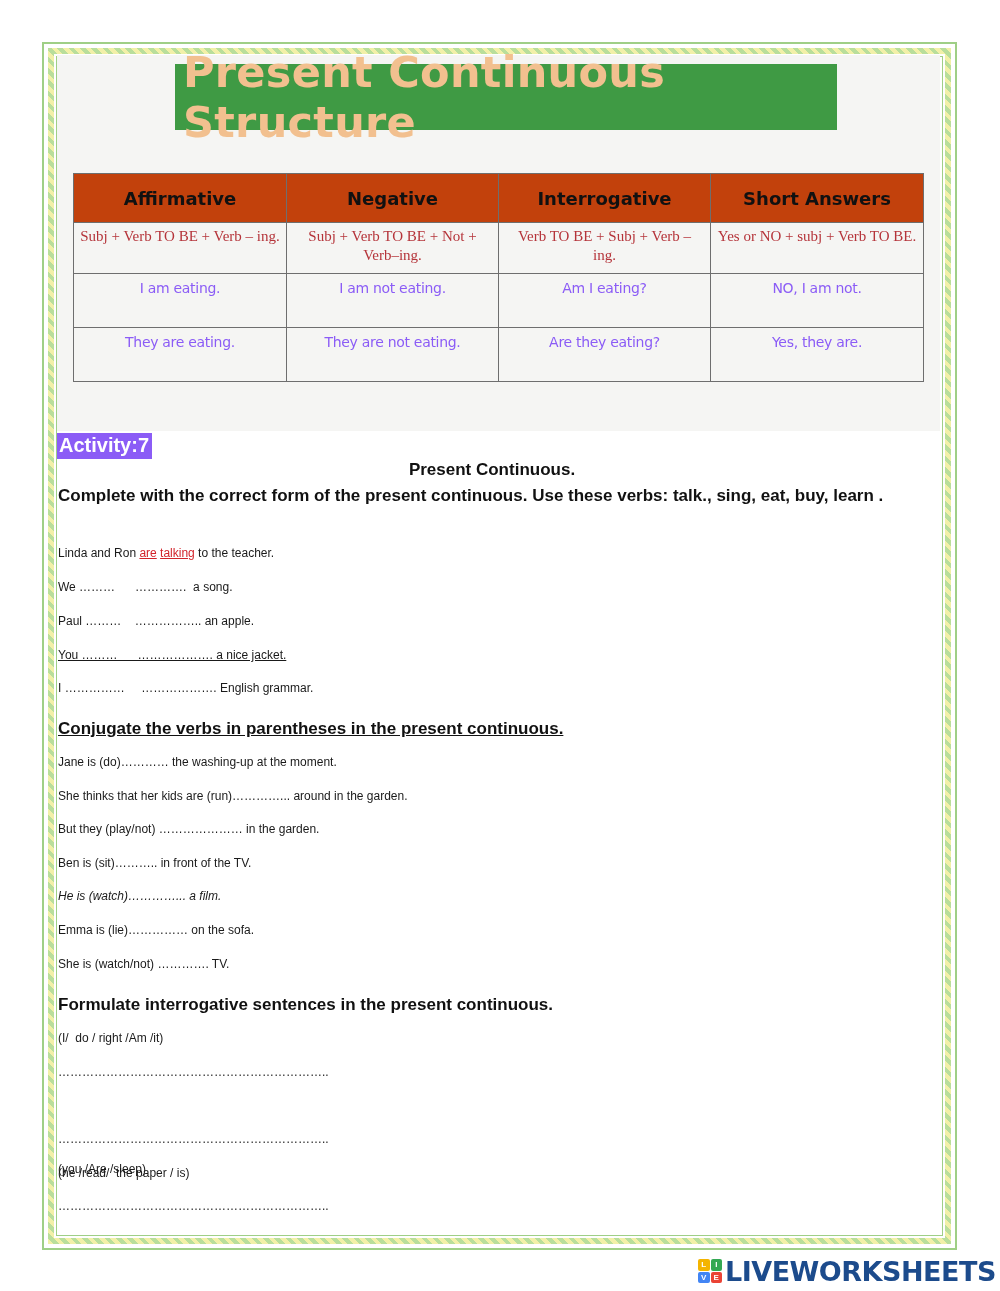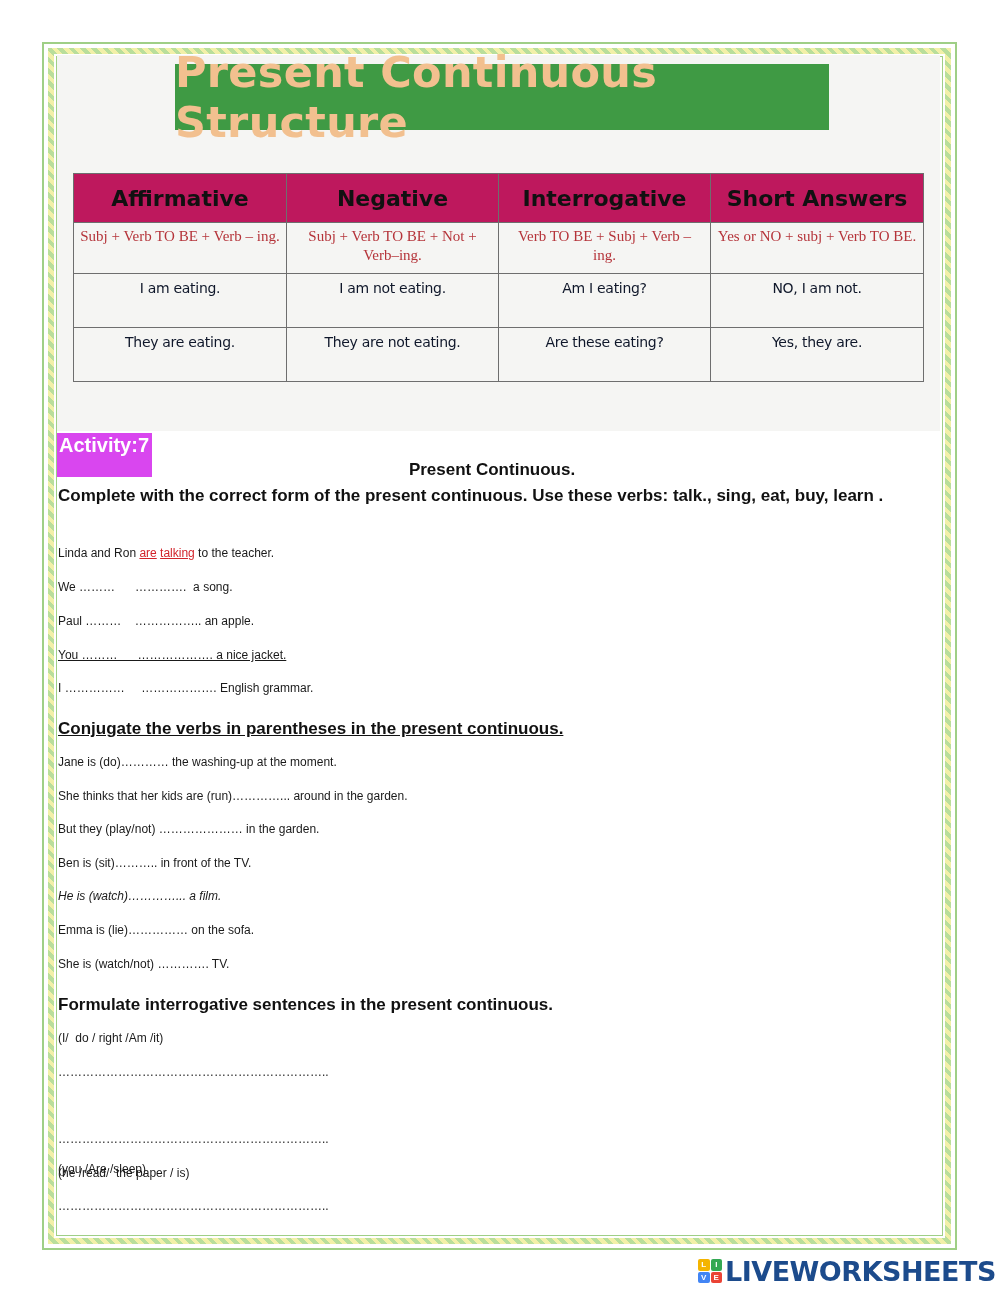--- a/index.html
+++ b/index.html
@@ -29,45 +29,45 @@
   }
   .image-panel {
     position: absolute; left: 57px; top: 55px; width: 883px; height: 376px;
     background: #f5f5f3;
   }
   .title-banner {
     position: absolute; left: 118px; top: 9px; width: 654px; height: 66px;
     background: #3f9a44;
     display: flex; align-items: center; justify-content: center;
     color: #f2c08f; font-size: 43px; font-weight: bold;
-    font-family: "DejaVu Sans", sans-serif; letter-spacing: 0.3px;
+    font-family: "DejaVu Sans", sans-serif; letter-spacing: 0.3px; padding-left: 8px;
   }
   table.structure {
     position: absolute; left: 16px; top: 118px; width: 850px;
     border-collapse: collapse; table-layout: fixed;
   }
   table.structure th, table.structure td {
     border: 1px solid #6e6e6e; text-align: center; vertical-align: top;
   }
   table.structure th {
-    background: #be185d; height: 46px; vertical-align: middle;
-    font-family: "DejaVu Sans", sans-serif; font-weight: bold; font-size: 22px; color: #111;
+    background: #c2410c; height: 46px; vertical-align: middle;
+    font-family: "DejaVu Sans", sans-serif; font-weight: bold; font-size: 18px; color: #111;
   }
   table.structure td.formula {
     height: 46px; color: #b5343a; font-family: "Liberation Serif", serif;
     font-size: 15px; line-height: 19px; padding: 4px 6px 0; vertical-align: top;
   }
   table.structure td.example {
-    height: 46px; font-size: 14px; color: #0f172a; padding-top: 6px;
+    height: 46px; font-size: 14px; color: #8b5cf6; padding-top: 6px;
     font-family: "DejaVu Sans", sans-serif; letter-spacing: -0.3px;
   }
   .activity-label {
     position: absolute; left: 57px; top: 433px;
-    background: #d946ef; color: #ffffff;
-    font-size: 20px; font-weight: bold; padding: 1px 3px 20px 2px;
+    background: #8b5cf6; color: #ffffff;
+    font-size: 20px; font-weight: bold; padding: 1px 3px 2px 2px;
   }
   .centered-title {
     position: absolute; left: 57px; width: 870px; top: 460px;
     text-align: center; font-weight: bold; font-size: 17px; color: #111;
   }
   .instruction {
     position: absolute; left: 58px; width: 870px;
     font-weight: bold; font-size: 17px; color: #111; line-height: 25px;
   }
   .line {
@@ -122,21 +122,21 @@
     </tr>
     <tr>
       <td class="example">I am eating.</td>
       <td class="example">I am not eating.</td>
       <td class="example">Am I eating?</td>
       <td class="example">NO, I am not.</td>
     </tr>
     <tr>
       <td class="example">They are eating.</td>
       <td class="example">They are not eating.</td>
-      <td class="example">Are these eating?</td>
+      <td class="example">Are they eating?</td>
       <td class="example">Yes, they are.</td>
     </tr>
   </tbody>
     </table>
 </div>
 
 <div class="activity-label">Activity:7</div>
 <div class="centered-title">Present Continuous.</div>
 
 <div class="instruction" style="top:483px;">Complete with the correct form of the present continuous. Use these verbs: talk., sing,  eat, buy, learn .</div>

